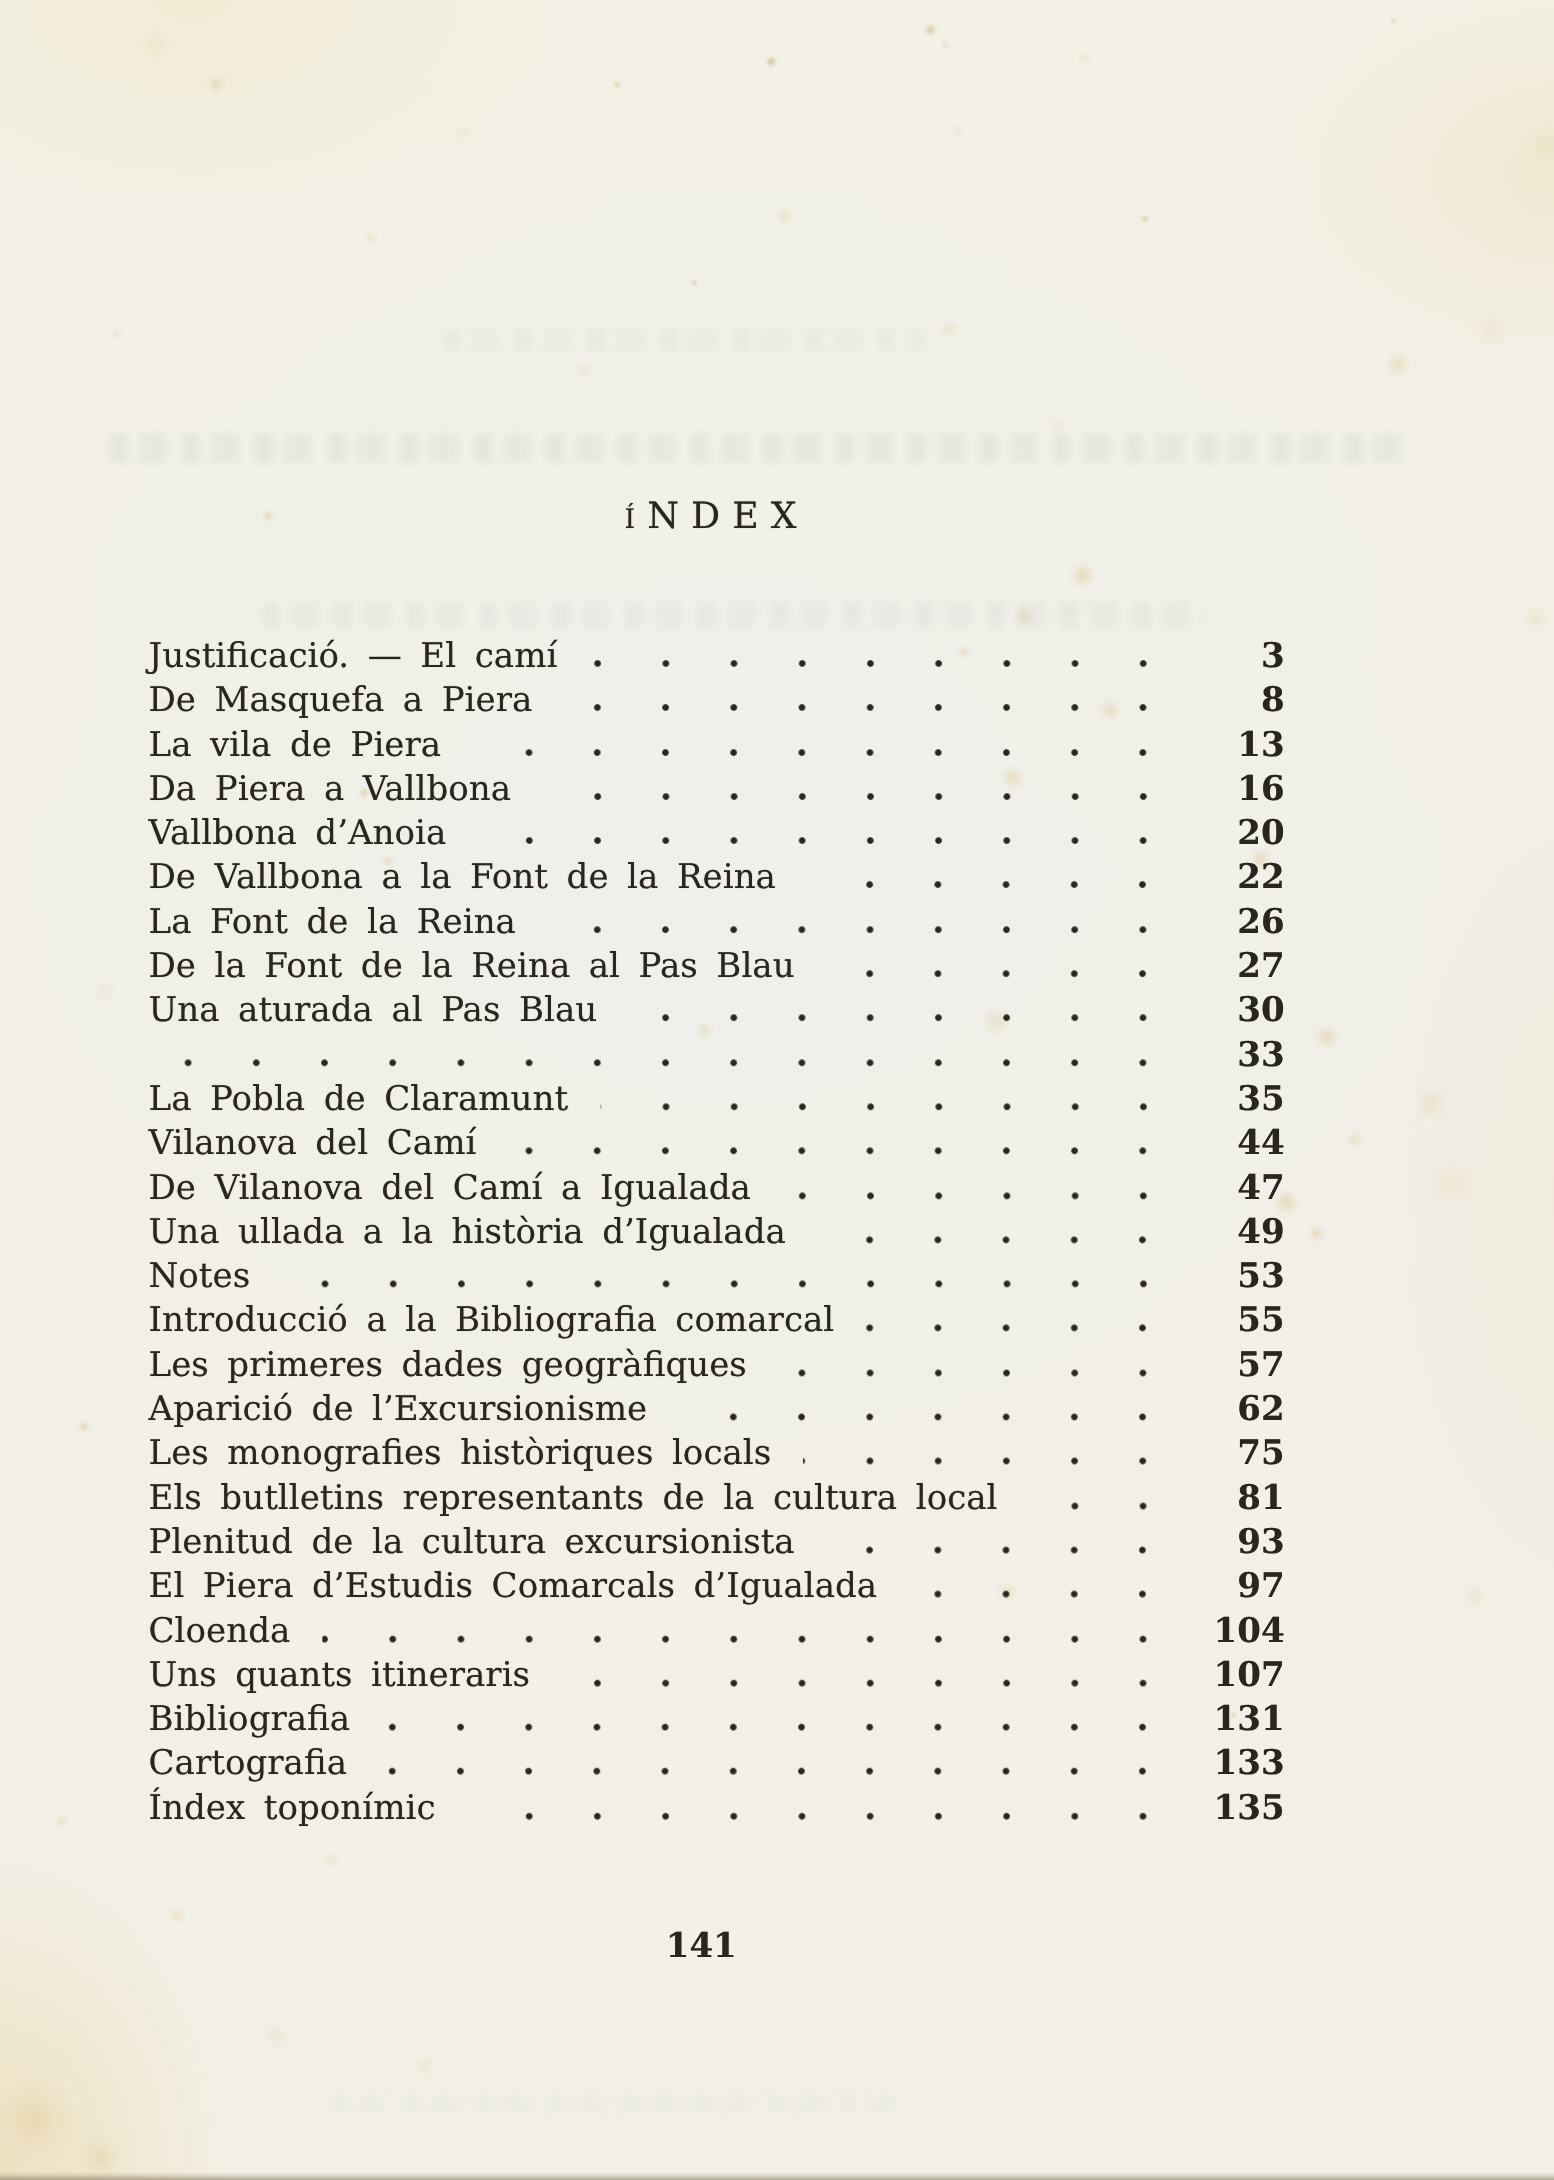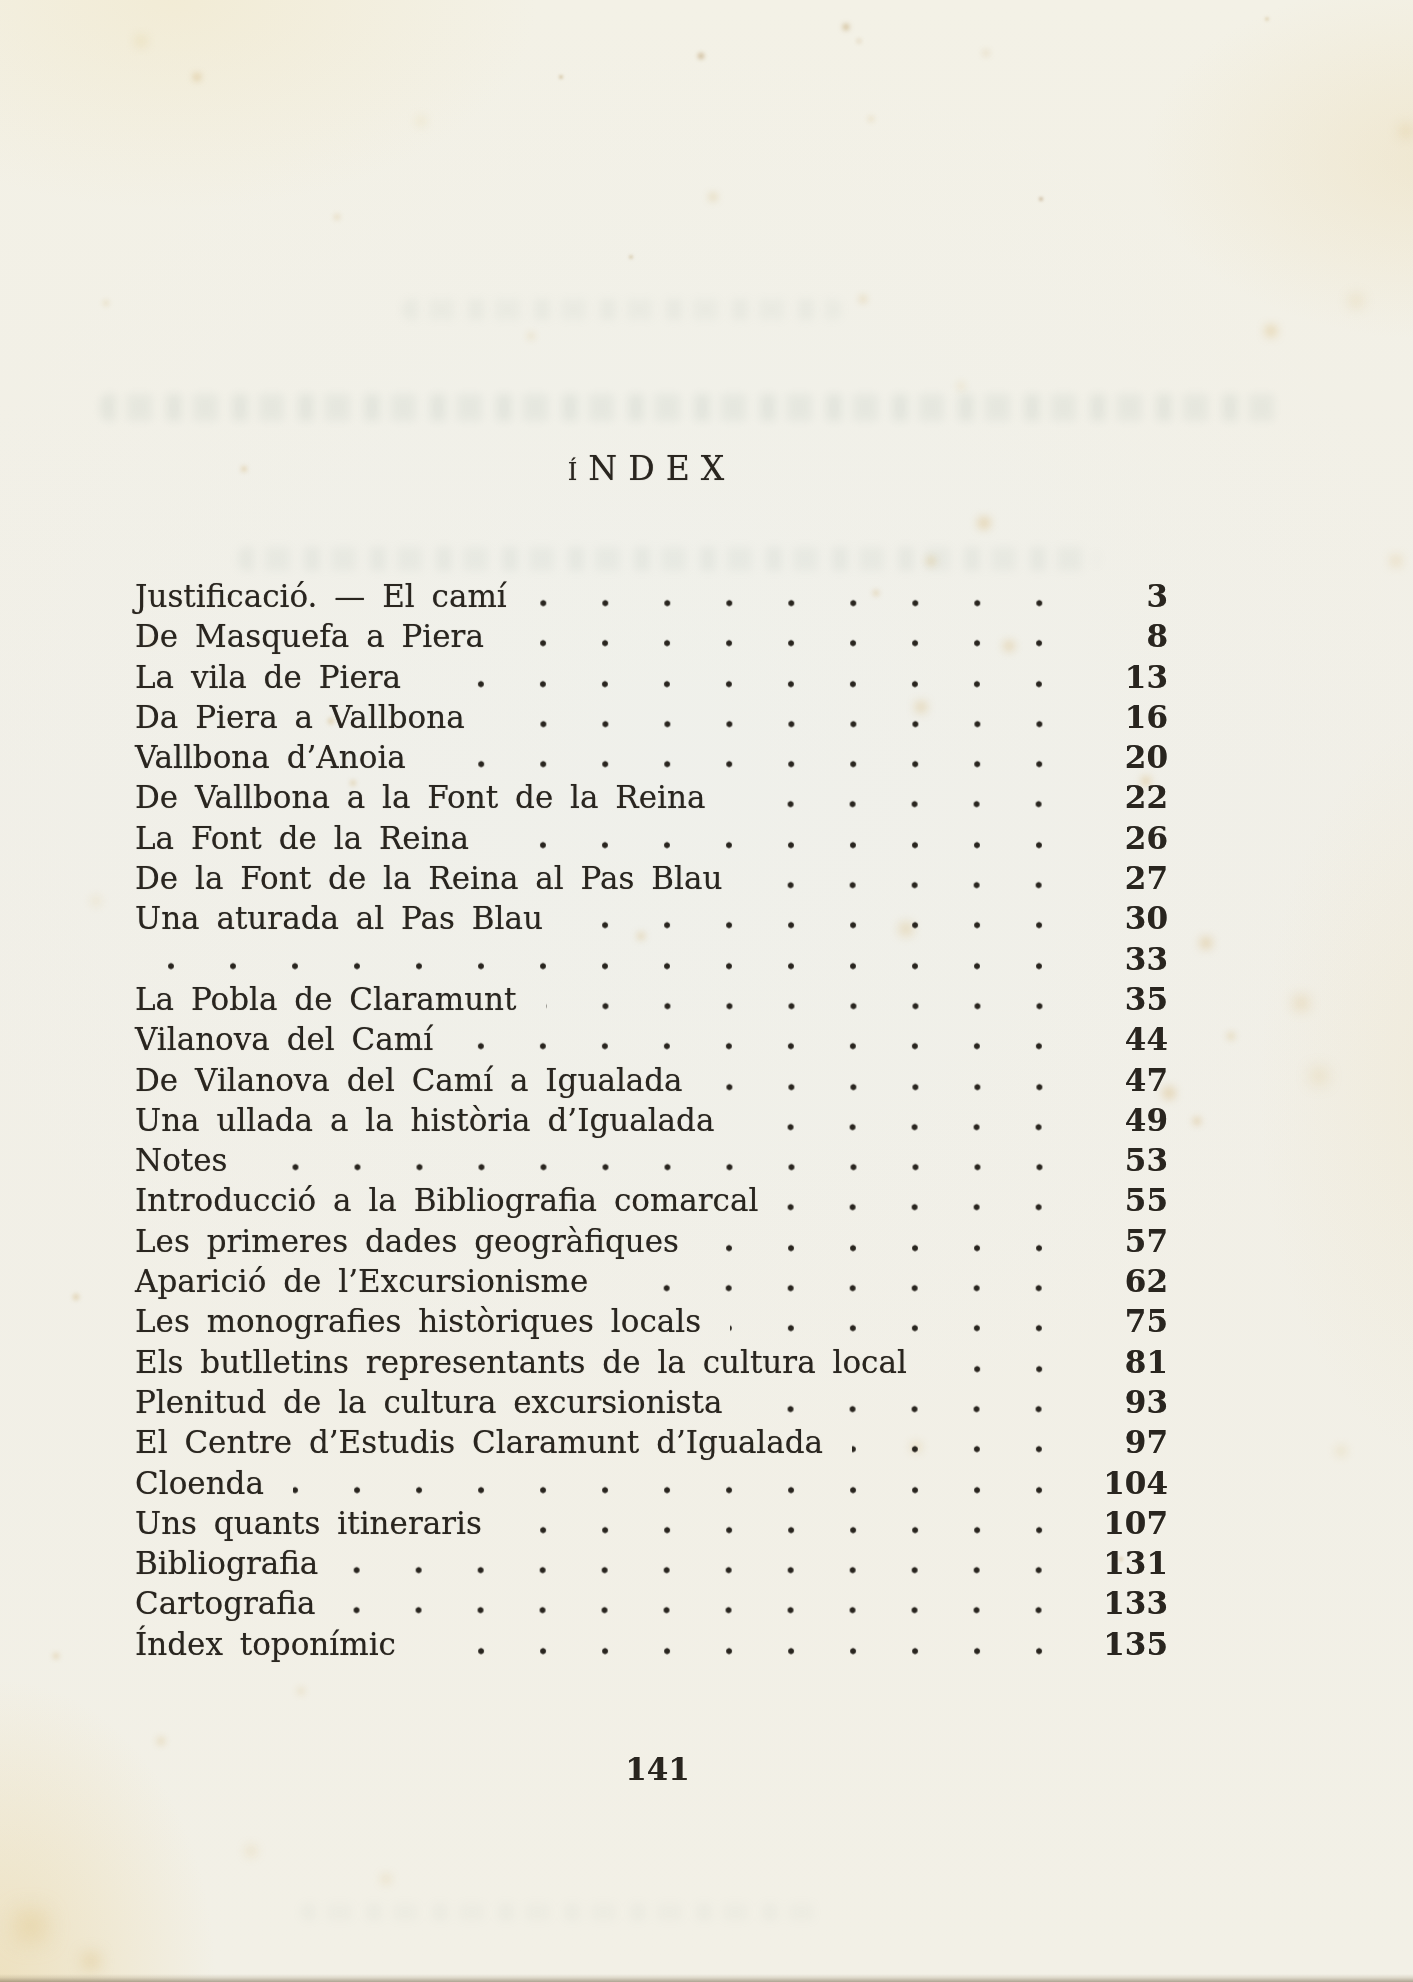--- a/index.html
+++ b/index.html
@@ -127,21 +127,21 @@
   }
   .row .num {
     flex:0 0 72px; width:72px;
     text-align:right;
     font-size:31px; line-height:40.3px;
     font-weight:bold;
     text-shadow:0 0 0.6px rgba(41,37,31,0.45);
   }
 
   .folio {
-    position:absolute; left:141px; top:1748px; width:1033px;
+    position:absolute; left:121px; top:1748px; width:1033px;
     text-align:center;
     font-size:31px; line-height:42px;
     font-weight:bold;
     text-shadow:0 0 0.6px rgba(41,37,31,0.45);
   }
 </style>
 </head>
 <body>
 
 <div class="page">
@@ -276,21 +276,21 @@
     <span class="num">81</span>
   </div>
 
   <div class="row">
     <span class="label">Plenitud de la cultura excursionista</span>
     <span class="leader"></span>
     <span class="num">93</span>
   </div>
 
   <div class="row">
-    <span class="label">El Centre d’Estudis Claramunt d’Igualada</span>
+    <span class="label">El Piera d’Estudis Comarcals d’Igualada</span>
     <span class="leader"></span>
     <span class="num">97</span>
   </div>
 
   <div class="row">
     <span class="label">Cloenda</span>
     <span class="leader"></span>
     <span class="num">104</span>
   </div>
 

